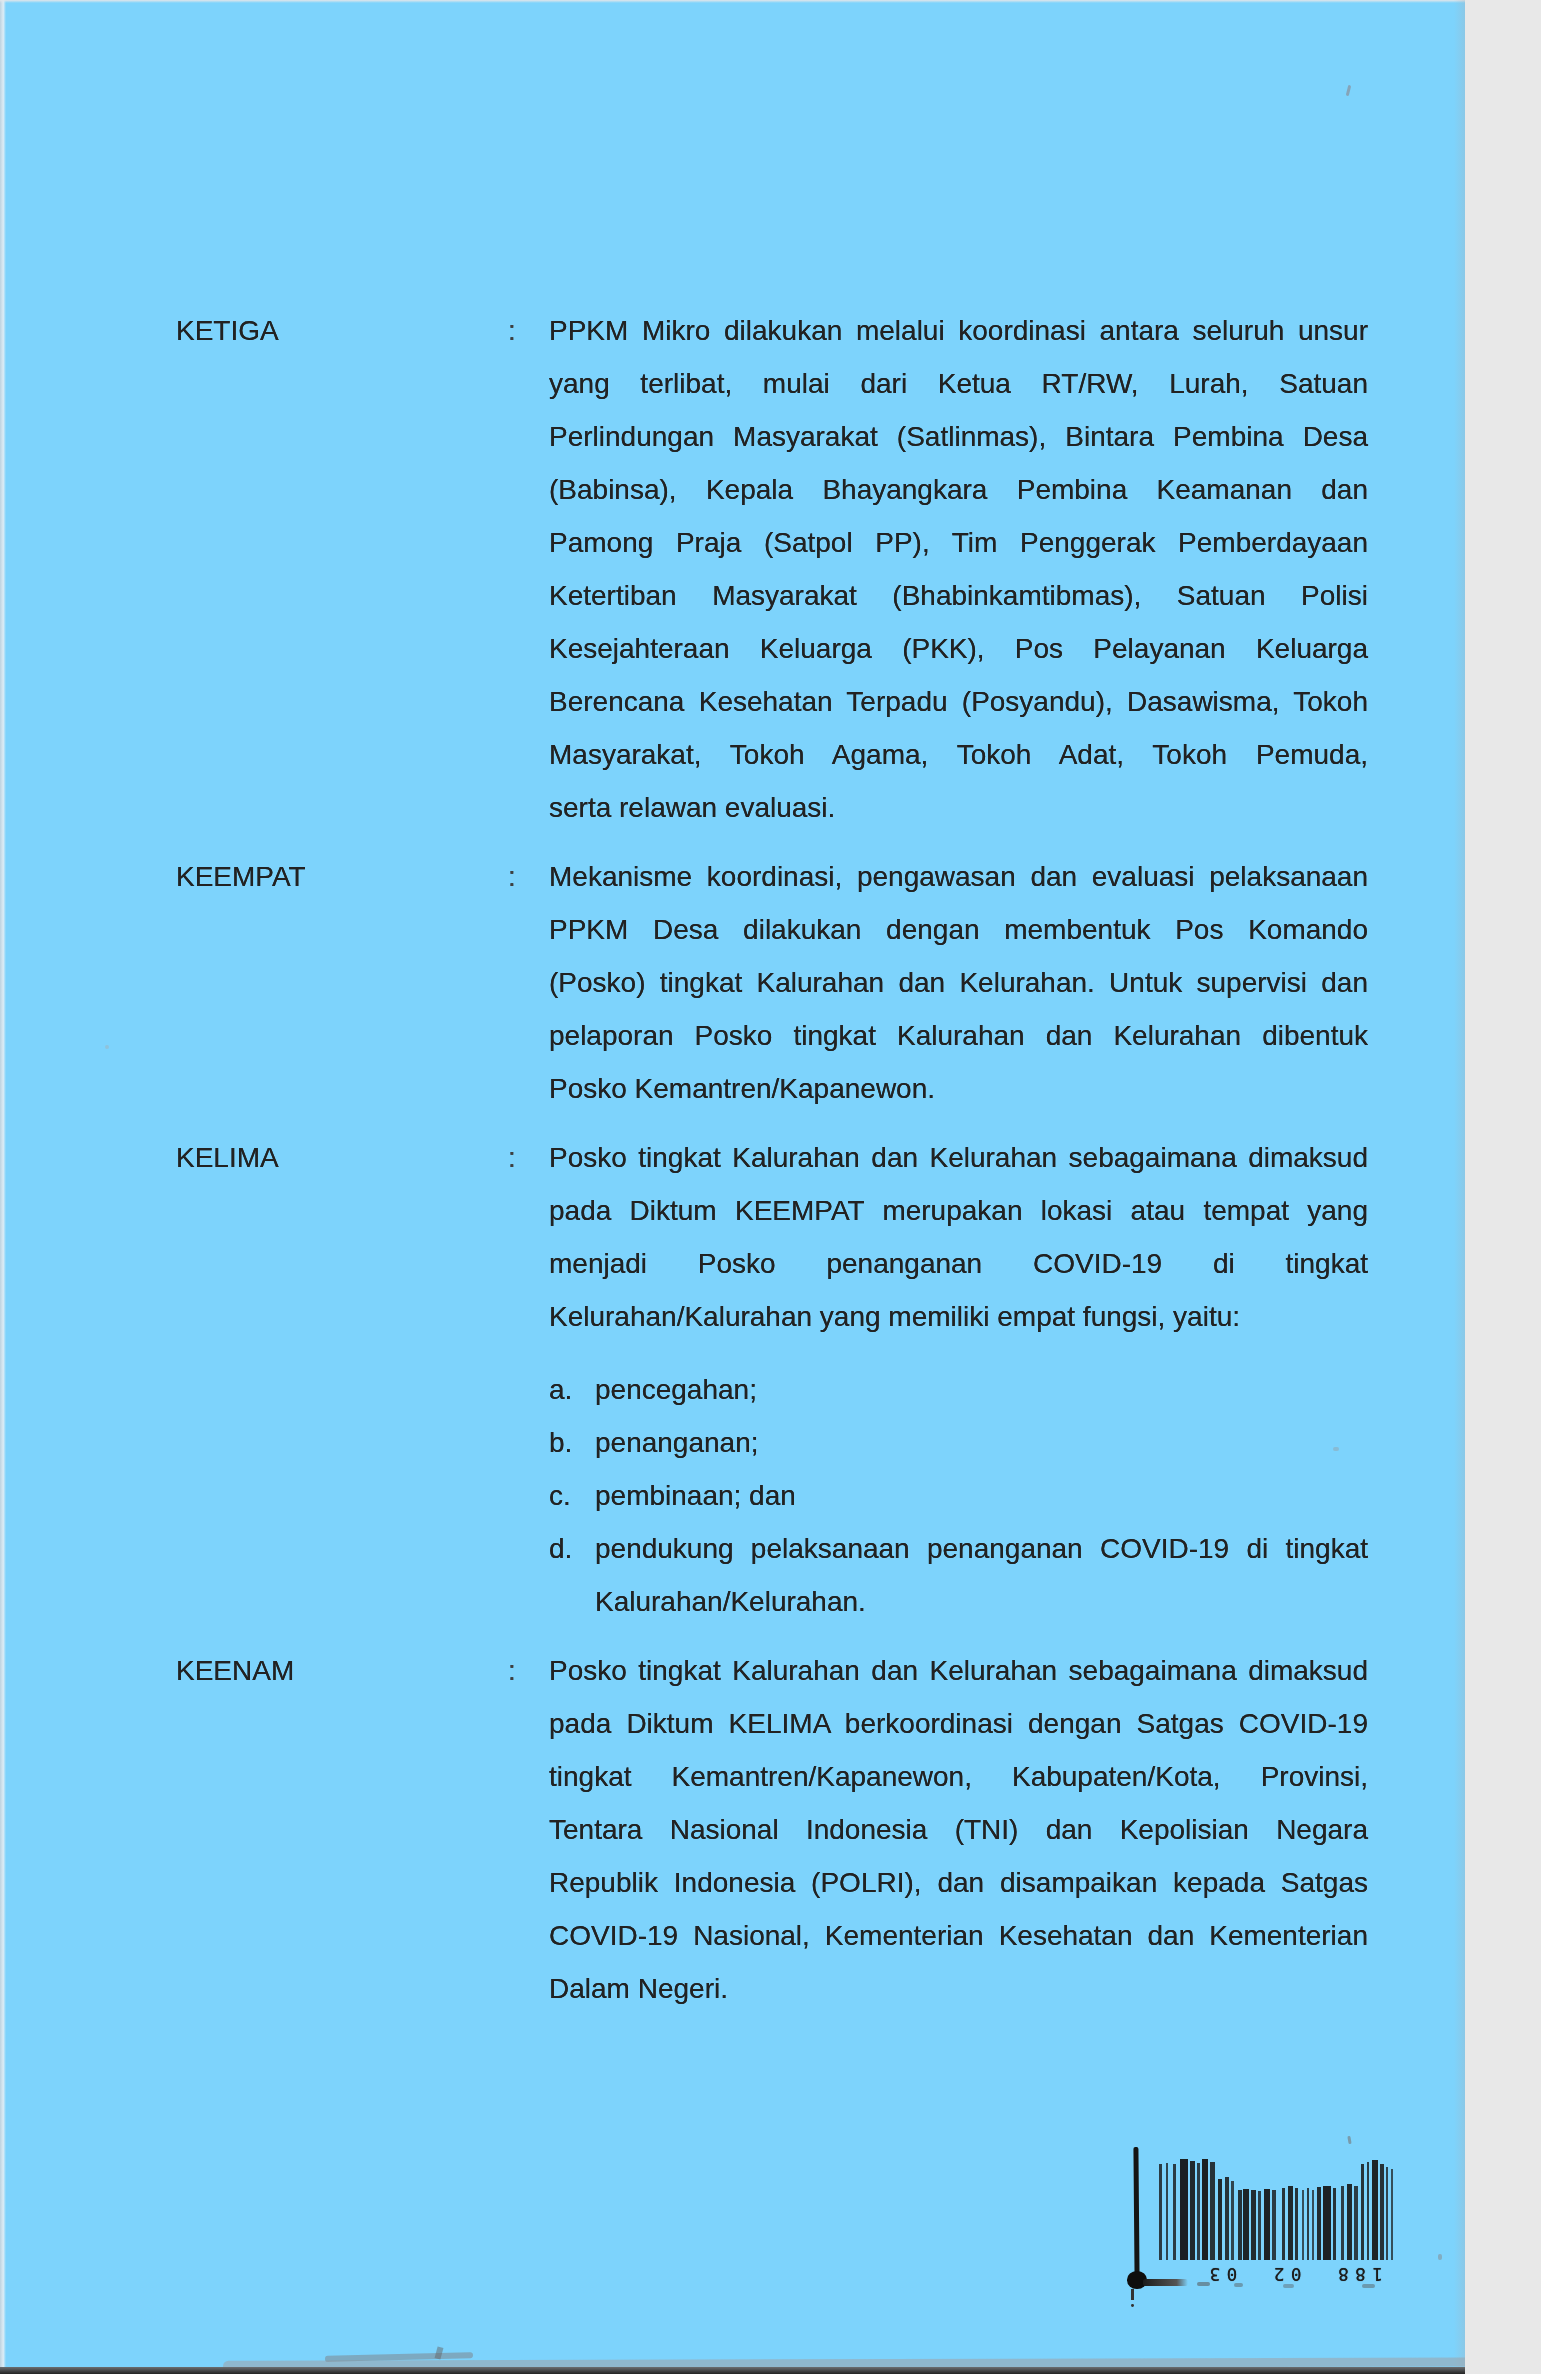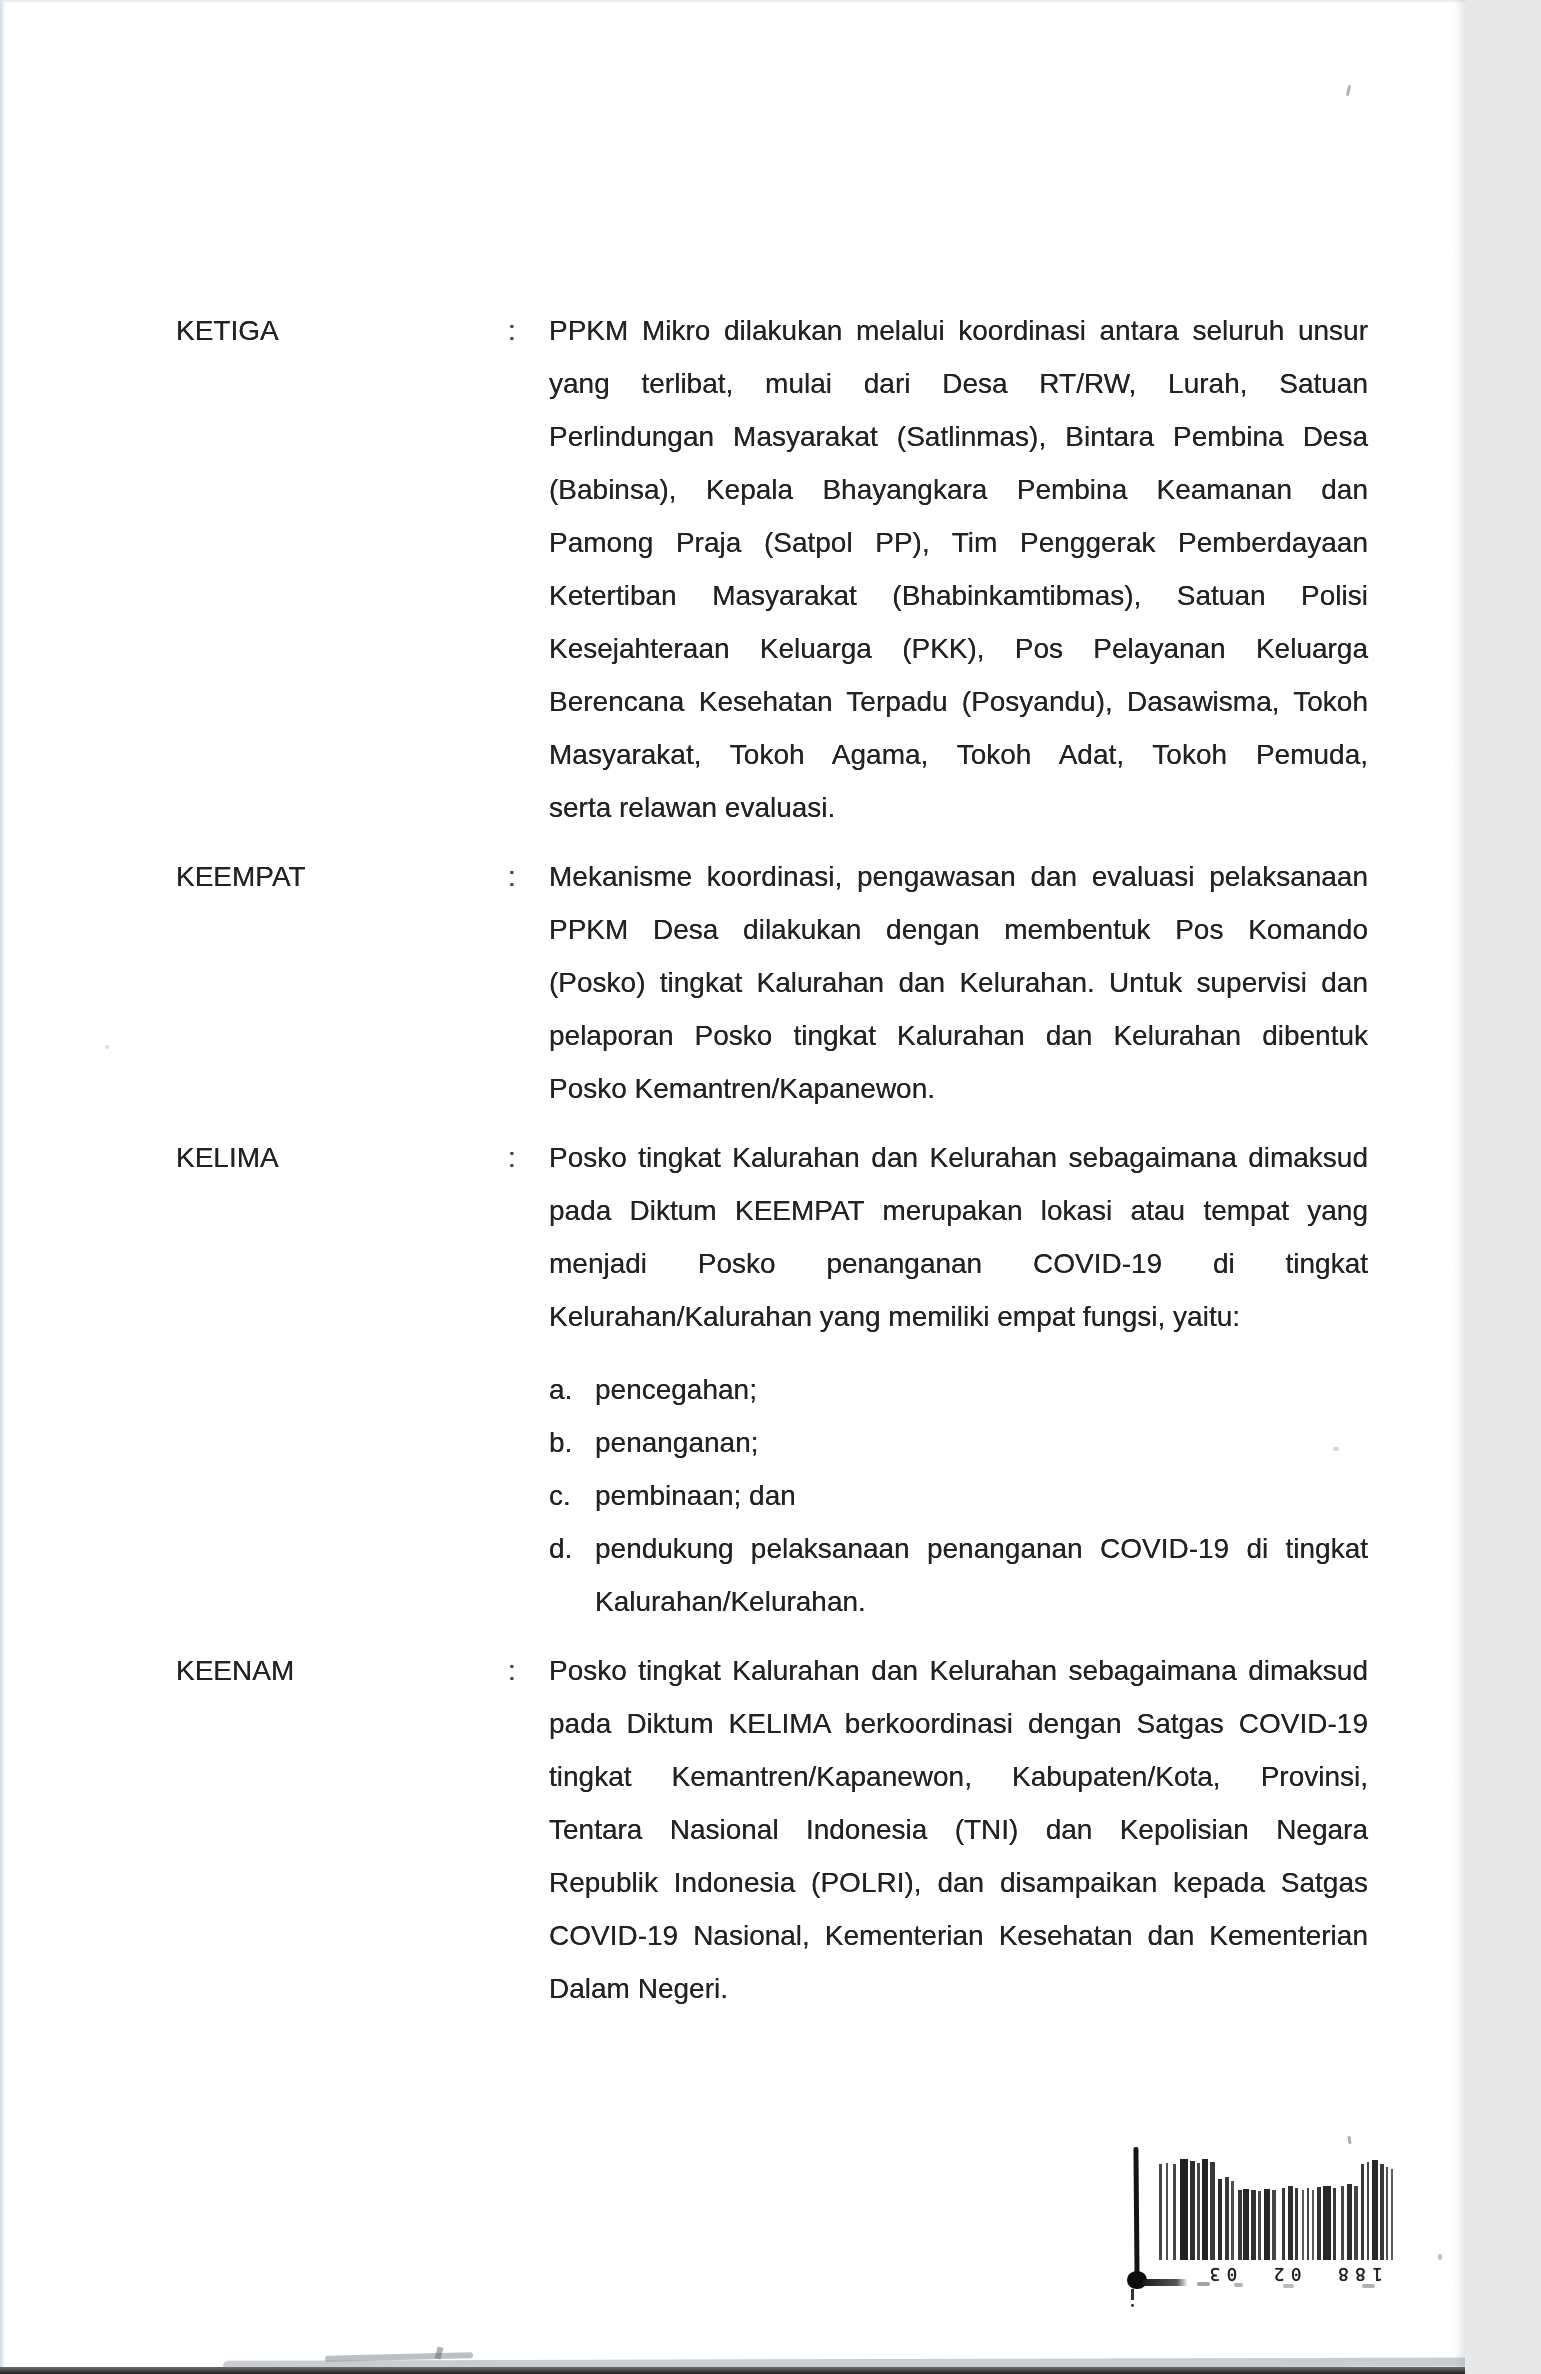--- a/index.html
+++ b/index.html
@@ -1,19 +1,19 @@
 <!DOCTYPE html>
 <html style="font-size:15px"><head>
 <meta charset="utf-8">
 <style>
   html,body { margin:0; padding:0; background:#e8e8e8; }
   .page {
     position:relative;
     width:1465px; height:2375px;
-    background:#ffffff;
+    background:#7dd3fc;
     overflow:hidden;
     font-family:"Liberation Sans", sans-serif;
   }
   
   .content {
     position:absolute; left:176px; top:304px; width:1192px;
     font-size:28px; line-height:53px; color:#222;
     text-shadow:0 0 0.6px rgba(25,25,25,0.85);
   }
   .section { display:flex; }
@@ -82,21 +82,21 @@
   <div class="speck" style="left:105px;top:1045px;width:3.7px;height:3.7px;background:#aaa;opacity:.4;"></div>
   <div class="speck" style="left:1348px;top:2136px;width:2.8px;height:8.3px;background:#777;opacity:.6;transform:rotate(-10deg);"></div>
   <div class="speck" style="left:1438px;top:2254px;width:3.7px;height:5.6px;background:#888;opacity:.5;"></div>
 
   <div class="content" id="content">
       <div class="section">
         <div class="sec-label">KETIGA</div>
         <div class="sec-colon">:</div>
         <div class="sec-body">
           <div class="tline">PPKM Mikro dilakukan melalui koordinasi antara seluruh unsur</div>
-          <div class="tline">yang terlibat, mulai dari Desa RT/RW, Lurah, Satuan</div>
+          <div class="tline">yang terlibat, mulai dari Ketua RT/RW, Lurah, Satuan</div>
           <div class="tline">Perlindungan Masyarakat (Satlinmas), Bintara Pembina Desa</div>
           <div class="tline">(Babinsa), Kepala Bhayangkara Pembina Keamanan dan</div>
           <div class="tline">Pamong Praja (Satpol PP), Tim Penggerak Pemberdayaan</div>
           <div class="tline">Ketertiban Masyarakat (Bhabinkamtibmas), Satuan Polisi</div>
           <div class="tline">Kesejahteraan Keluarga (PKK), Pos Pelayanan Keluarga</div>
           <div class="tline">Berencana Kesehatan Terpadu (Posyandu), Dasawisma, Tokoh</div>
           <div class="tline">Masyarakat, Tokoh Agama, Tokoh Adat, Tokoh Pemuda,</div>
           <div class="tline last">serta relawan evaluasi.</div>
         </div>
       </div>

